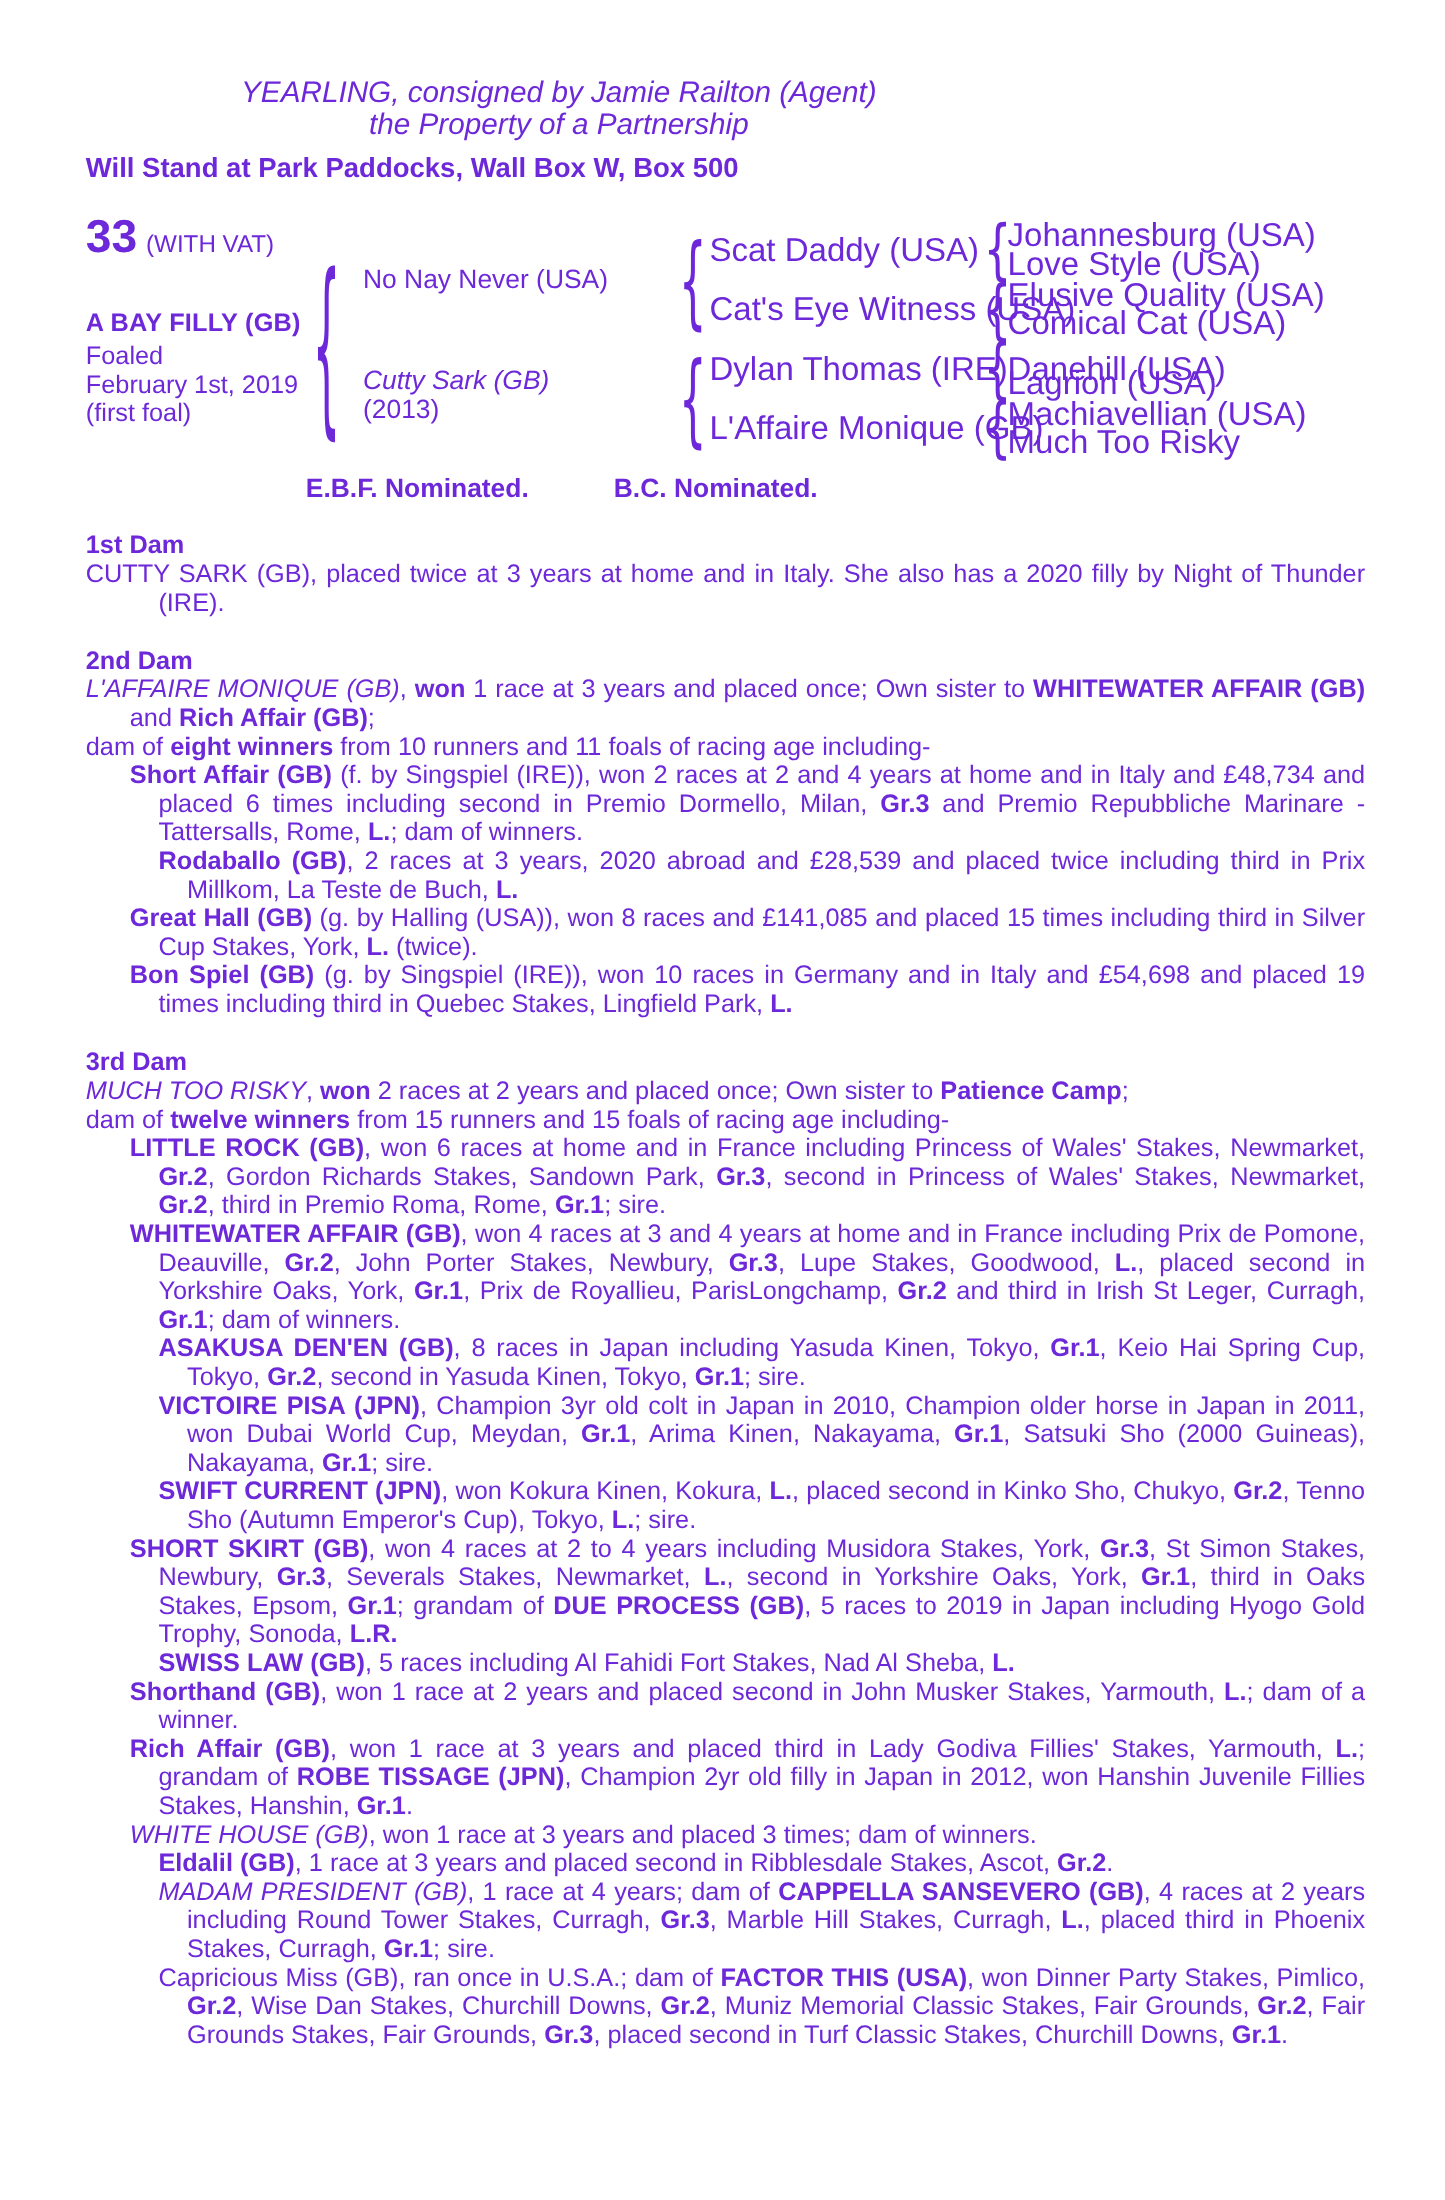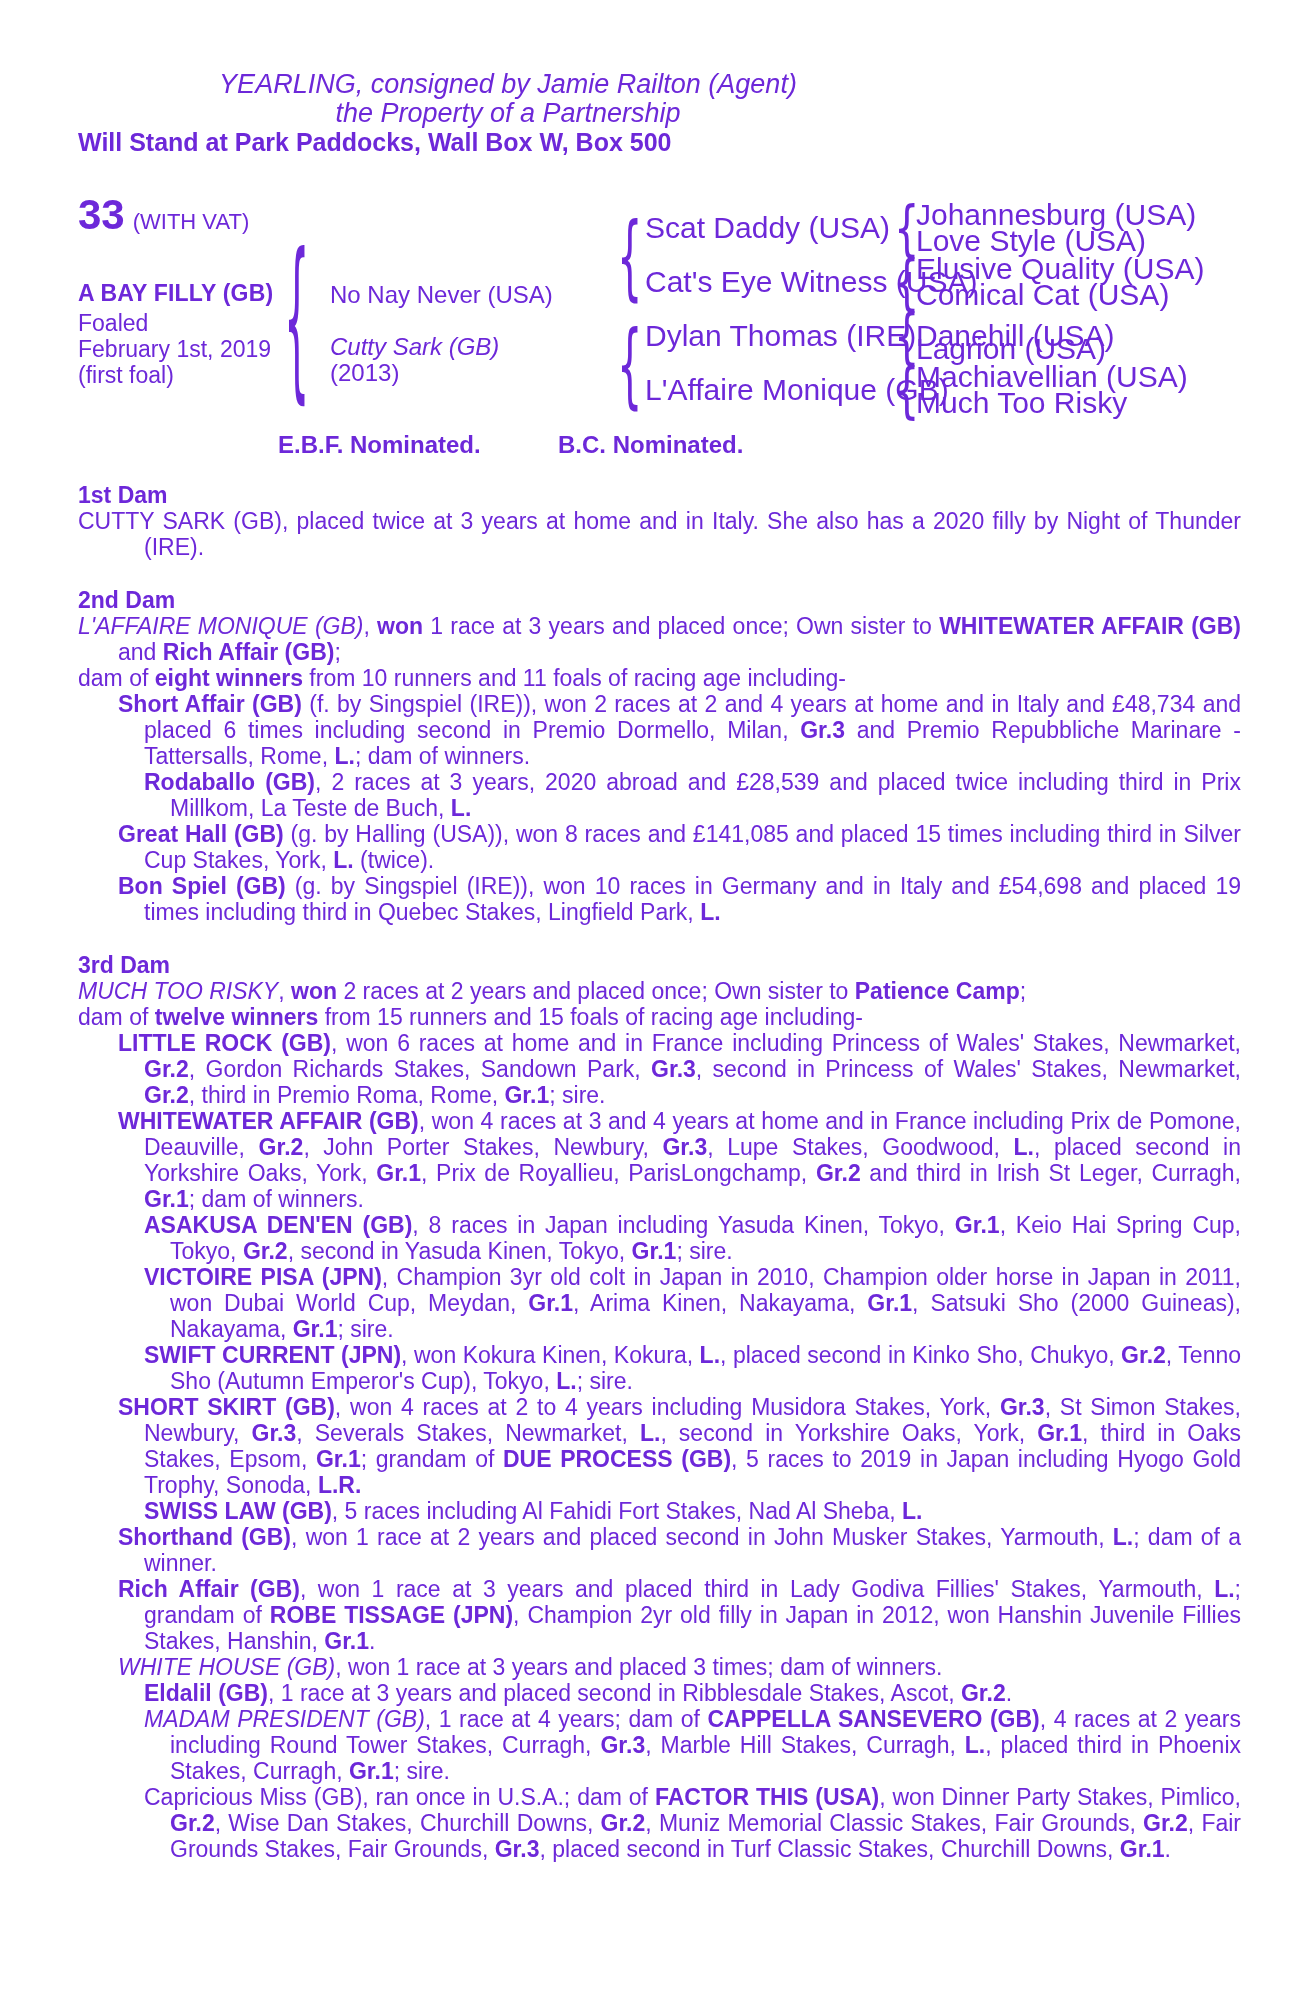--- a/index.html
+++ b/index.html
@@ -9,21 +9,21 @@
     margin:0 auto;
     background:#ffffff;
     font-family:"Liberation Sans","DejaVu Sans",sans-serif;
     color:#6d28d9;
     overflow:hidden;
   }
   .abs{position:absolute;}
   
   .hdr1{top:70px;left:78px;width:860px;text-align:center;font-style:italic;font-size:27px;line-height:29px;}
   .hdr2{top:99px;left:78px;width:860px;text-align:center;font-style:italic;font-size:27px;line-height:29px;}
-  .stand{top:129px;left:78px;font-weight:bold;font-size:25px;line-height:27px;}
+  .stand{top:140px;left:78px;font-weight:bold;font-size:25px;line-height:27px;}
   
   .lotline{top:192px;left:78px;font-size:42px;line-height:46px;font-weight:bold;}
   .lotline .vat{font-size:22px;font-weight:normal;margin-left:8px;}
   .hname{top:280px;left:78px;font-size:23px;font-weight:bold;letter-spacing:.2px;}
   .fl1{top:310px;left:78px;font-size:23px;}
   .fl2{top:336px;left:78px;font-size:23px;}
   .fl3{top:362px;left:78px;font-size:23px;}
   
   .pn{position:absolute;font-size:30px;line-height:26px;white-space:nowrap;}
   .g1{left:330px;font-size:24px;}
@@ -71,21 +71,21 @@
   <div class="abs fl3">(first foal)</div>
 
   <span class="brace" style="left:284px;top:297px;transform:scaleY(4.35);">{</span>
   <span class="brace" style="left:617px;top:237px;transform:scaleY(2.3);">{</span>
   <span class="brace" style="left:617px;top:345px;transform:scaleY(2.3);">{</span>
   <span class="brace" style="left:894px;top:208px;transform:scaleY(1.5);">{</span>
   <span class="brace" style="left:894px;top:262px;transform:scaleY(1.5);">{</span>
   <span class="brace" style="left:894px;top:316px;transform:scaleY(1.5);">{</span>
   <span class="brace" style="left:894px;top:370px;transform:scaleY(1.5);">{</span>
 
-  <div class="pn g1" style="top:242px;margin-top:40px;">No Nay Never (USA)</div>
+  <div class="pn g1" style="top:242px;">No Nay Never (USA)</div>
   <div class="pn g1" style="top:334px;font-style:italic;">Cutty Sark (GB)</div>
   <div class="pn g1" style="top:360px;">(2013)</div>
 
   <div class="pn g2" style="top:215px;">Scat Daddy (USA)</div>
   <div class="pn g2" style="top:269px;">Cat's Eye Witness (USA)</div>
   <div class="pn g2" style="top:323px;">Dylan Thomas (IRE)</div>
   <div class="pn g2" style="top:377px;">L'Affaire Monique (GB)</div>
 
   <div class="pn g3" style="top:202px;">Johannesburg (USA)</div>
   <div class="pn g3" style="top:228px;">Love Style (USA)</div>

